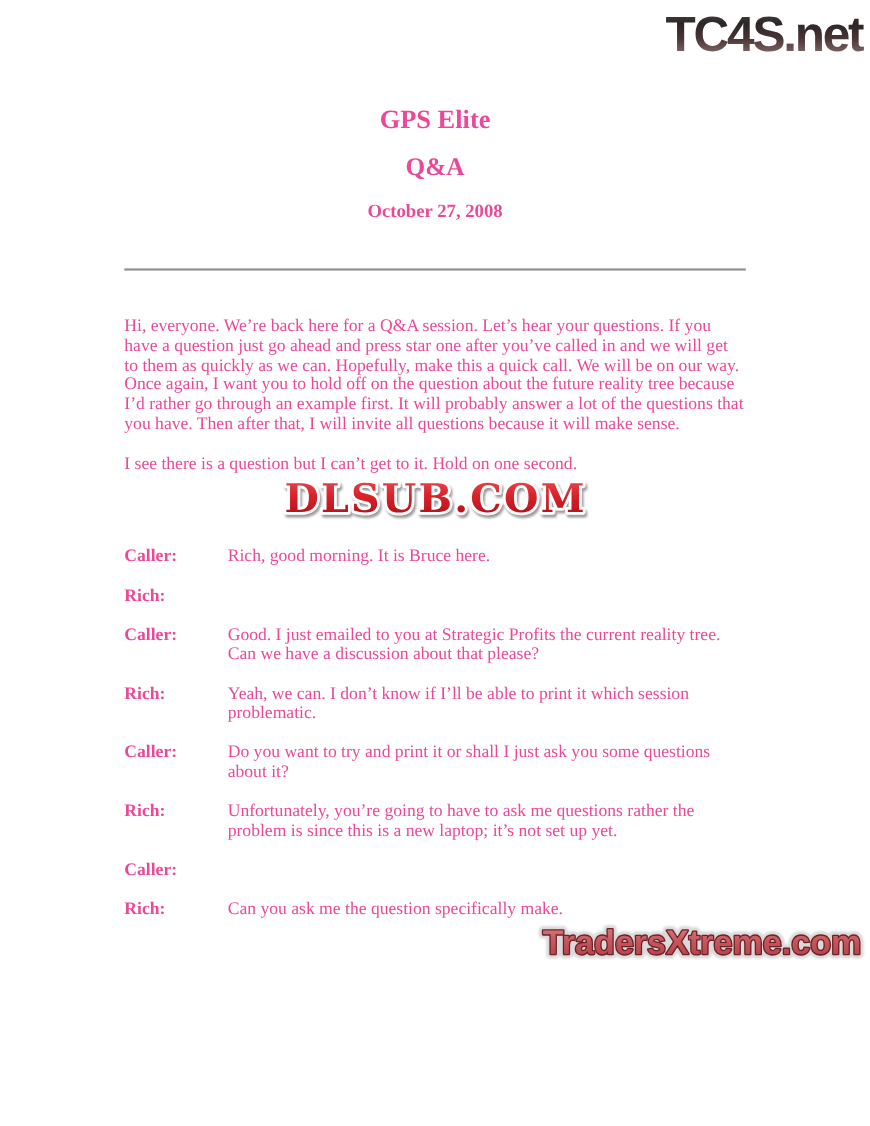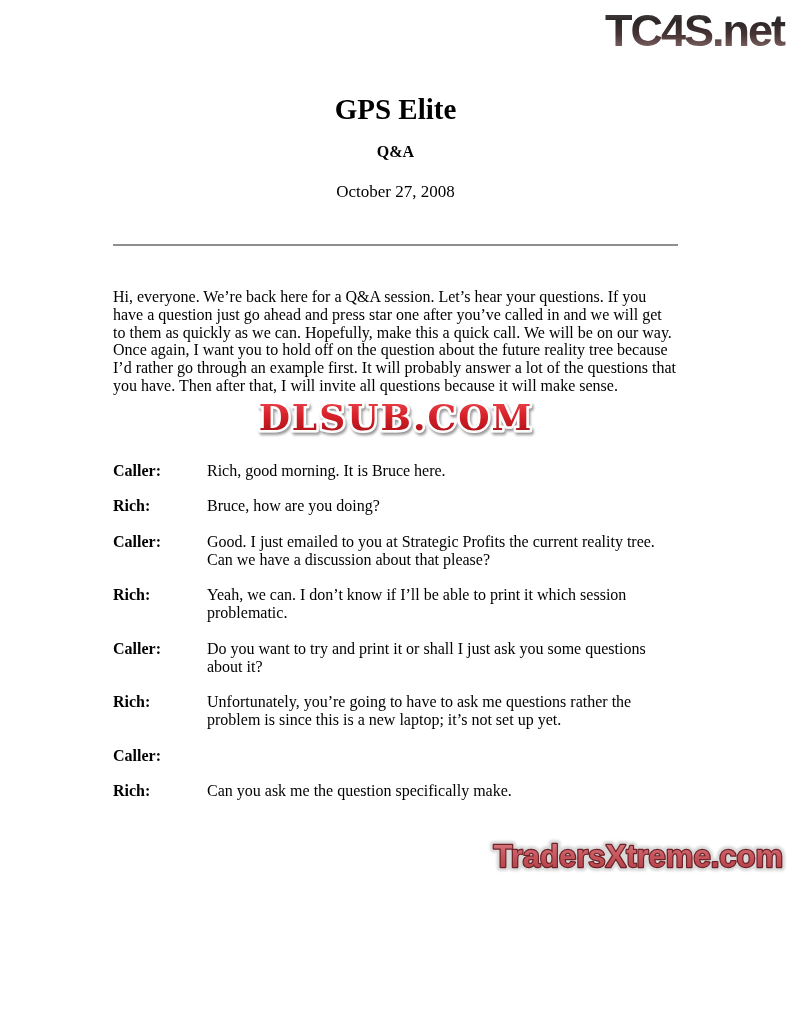--- a/index.html
+++ b/index.html
@@ -8,21 +8,21 @@
     background: #ffffff;
   }
   .page {
     position: relative;
     width: 791px;
     height: 888px;
     margin: 0 auto;
     background: #ffffff;
     overflow: hidden;
     font-family: "Liberation Serif", serif;
-    color: #000000;
+    color: #ec4899;
   }
 
   
   .tc4s-logo {
     position: absolute;
     top: 2px;
     right: 2px;
     width: 240px;
     height: 56px;
   }
@@ -31,35 +31,35 @@
   .content {
     position: absolute;
     left: 113px;
     top: 0;
     width: 565px;
   }
 
   .title-block { text-align: center; }
   .doc-title {
     margin: 92px 0 0 0;
-    font-size: 29px;
+    font-size: 24px;
     line-height: 34px;
     font-weight: bold;
   }
   .doc-subtitle {
     margin: 12px 0 16px 0;
-    font-size: 16px;
+    font-size: 23px;
     line-height: 27px;
     font-weight: bold;
   }
   .doc-date {
     margin: 12px 0 0 0;
     font-size: 17px;
     line-height: 21px;
-    font-weight: normal;
+    font-weight: bold;
   }
 
   .divider {
     margin: 42px 0 0 0;
     height: 2px;
     background: #8f8f8f;
     border: none;
   }
 
   .body-text {
@@ -126,20 +126,21 @@
     <div class="title-block">
       <h1 class="doc-title">GPS Elite</h1>
       <h2 class="doc-subtitle">Q&amp;A</h2>
       <div class="doc-date">October 27, 2008</div>
     </div>
 
     <div class="divider"></div>
 
     <div class="body-text">
       <p class="first">Hi, everyone. We’re back here for a Q&amp;A session. Let’s hear your questions. If you have a question just go ahead and press star one after you’ve called in and we will get to them as quickly as we can. Hopefully, make this a quick call. We will be on our way. Once again, I want you to hold off on the question about the future reality tree because I’d rather go through an example first. It will probably answer a lot of the questions that you have. Then after that, I will invite all questions because it will make sense.</p>
+      <p>I see there is a question but I can’t get to it. Hold on one second.</p>
     </div>
 
     <div class="dlsub-wrap">
       <svg width="310" height="44" viewBox="0 0 310 44" xmlns="http://www.w3.org/2000/svg" aria-hidden="true">
         <defs>
           <linearGradient id="dlsubGrad" x1="0" y1="0" x2="0" y2="1">
             <stop offset="0" stop-color="#ee4f56"></stop>
             <stop offset="0.45" stop-color="#d8232b"></stop>
             <stop offset="1" stop-color="#a40e14"></stop>
           </linearGradient>
@@ -153,21 +154,20 @@
 
     <div class="transcript">
 
       <div class="dialogue-row">
         <div class="speaker">Caller:</div>
         <div class="utterance">Rich, good morning. It is Bruce here.</div>
       </div>
 
       <div class="dialogue-row">
         <div class="speaker">Rich:</div>
-        <div class="utterance">Bruce, how are you doing?</div>
       </div>
 
       <div class="dialogue-row">
         <div class="speaker">Caller:</div>
         <div class="utterance">Good. I just emailed to you at Strategic Profits the current reality tree. Can we have a discussion about that please?</div>
       </div>
 
       <div class="dialogue-row">
         <div class="speaker">Rich:</div>
         <div class="utterance">Yeah, we can. I don’t know if I’ll be able to print it which session problematic.</div>

